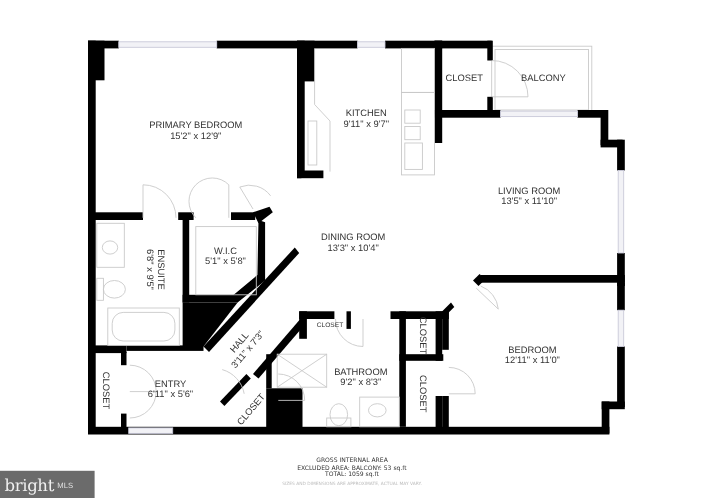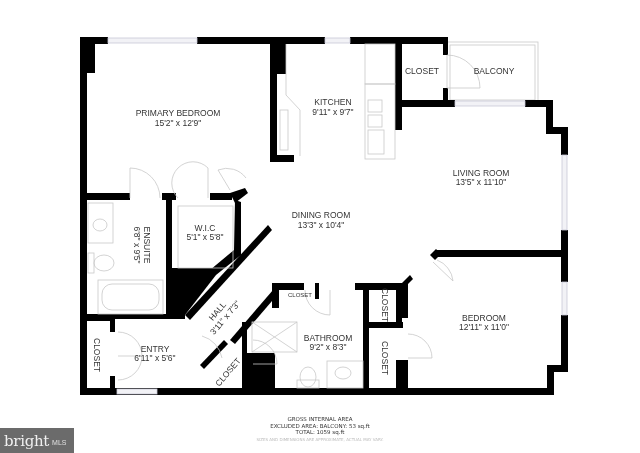--- a/index.html
+++ b/index.html
@@ -7,21 +7,21 @@
   #plan { position:absolute; left:0; top:0; width:640px; height:453px; }
   .lbl { font-family:"Liberation Sans", sans-serif; font-size:8.5px; fill:#333; text-anchor:middle; }
   .lbl-sm { font-size:6px; }
   .dim { font-family:"Liberation Sans", sans-serif; font-size:8.5px; fill:#333; text-anchor:middle; }
   .wall { fill:#000; }
   .thin { fill:none; stroke:#c8c8c8; stroke-width:0.8; }
   .win { fill:#f2f2f6; stroke:#c8c8d8; stroke-width:0.8; }
   .foot { position:absolute; left:0; width:640px; text-align:center; font-family:"DejaVu Sans", sans-serif; color:#333; }
   .foot1 { top:416px; font-size:5.5px; line-height:6.5px; }
   .foot2 { top:437px; font-size:4px; color:#bbb; }
-  .logo { position:absolute; left:0; top:428px; width:74px; height:25px; background:#6b6b6b; display:flex; align-items:center; padding-left:4px; box-sizing:border-box;text-align:right; }
+  .logo { position:absolute; left:0; top:428px; width:86px; height:25px; background:#6b6b6b; display:flex; align-items:center; padding-left:4px; box-sizing:border-box;text-align:right; }
   .logo-b { font-family:"DejaVu Serif", serif; color:#f0f0f0; font-size:15px; letter-spacing:-0.3px; }
   .logo-m { font-family:"Liberation Sans", sans-serif; color:#e0e0e0; font-size:7px; margin-left:3px; margin-top:3px; }
 </style>
 </head>
 <body>
 
 <svg id="plan" viewBox="0 0 640 453" xmlns="http://www.w3.org/2000/svg">
 
   <g>
     <rect class="thin" x="447" y="42" width="91" height="60"></rect>

